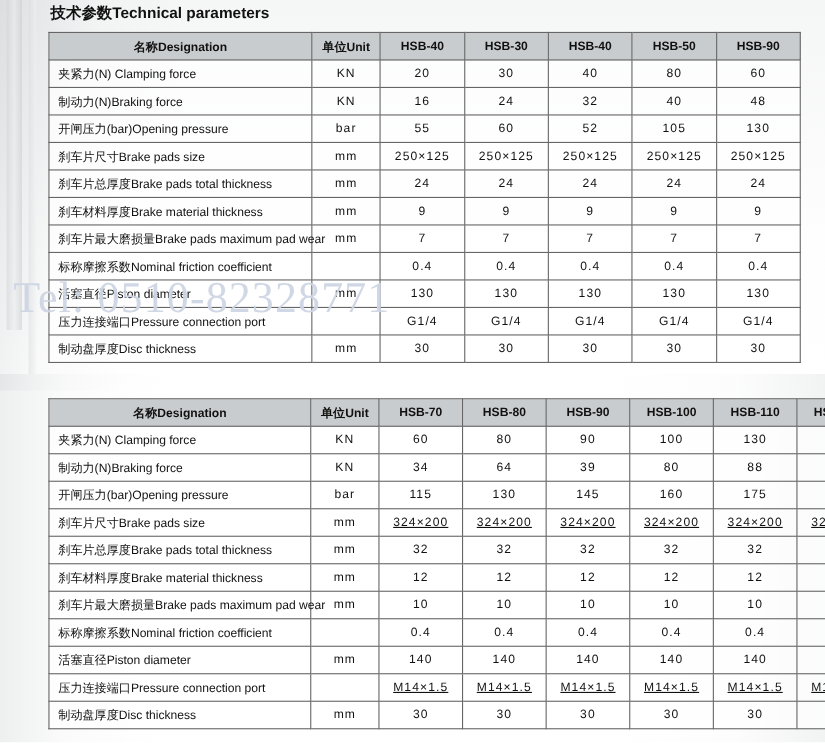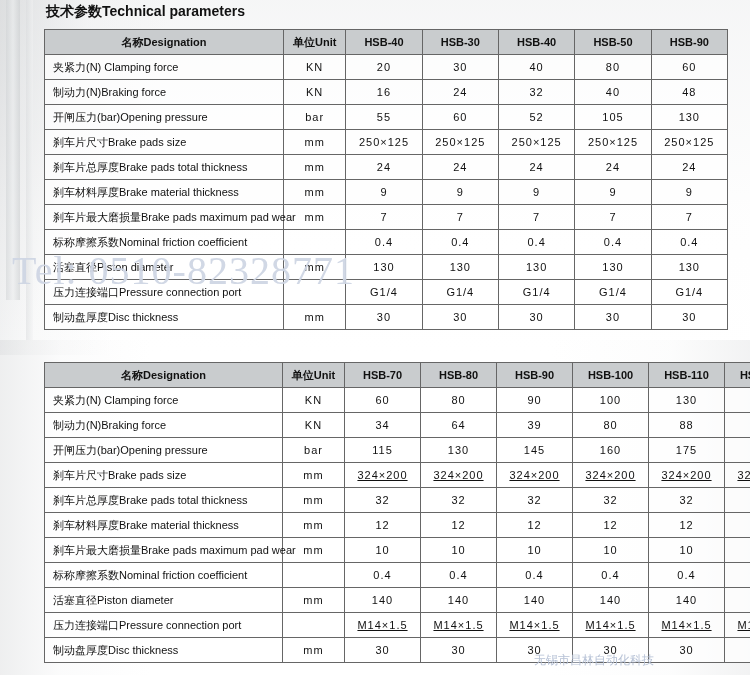--- a/index.html
+++ b/index.html
@@ -385,14 +385,13 @@
         <td class="val">30</td>
         <td class="val">30</td>
         <td class="val">30</td>
         <td class="val">30</td>
         <td class="val">30</td>
       </tr>
     </tbody>
   </table>
 
   <div class="watermark wm1">Tel: 0510-82328771</div>
-  <div class="wm-company">无锡市昌林自动化科技</div>
 </div>
 
 </body></html>

